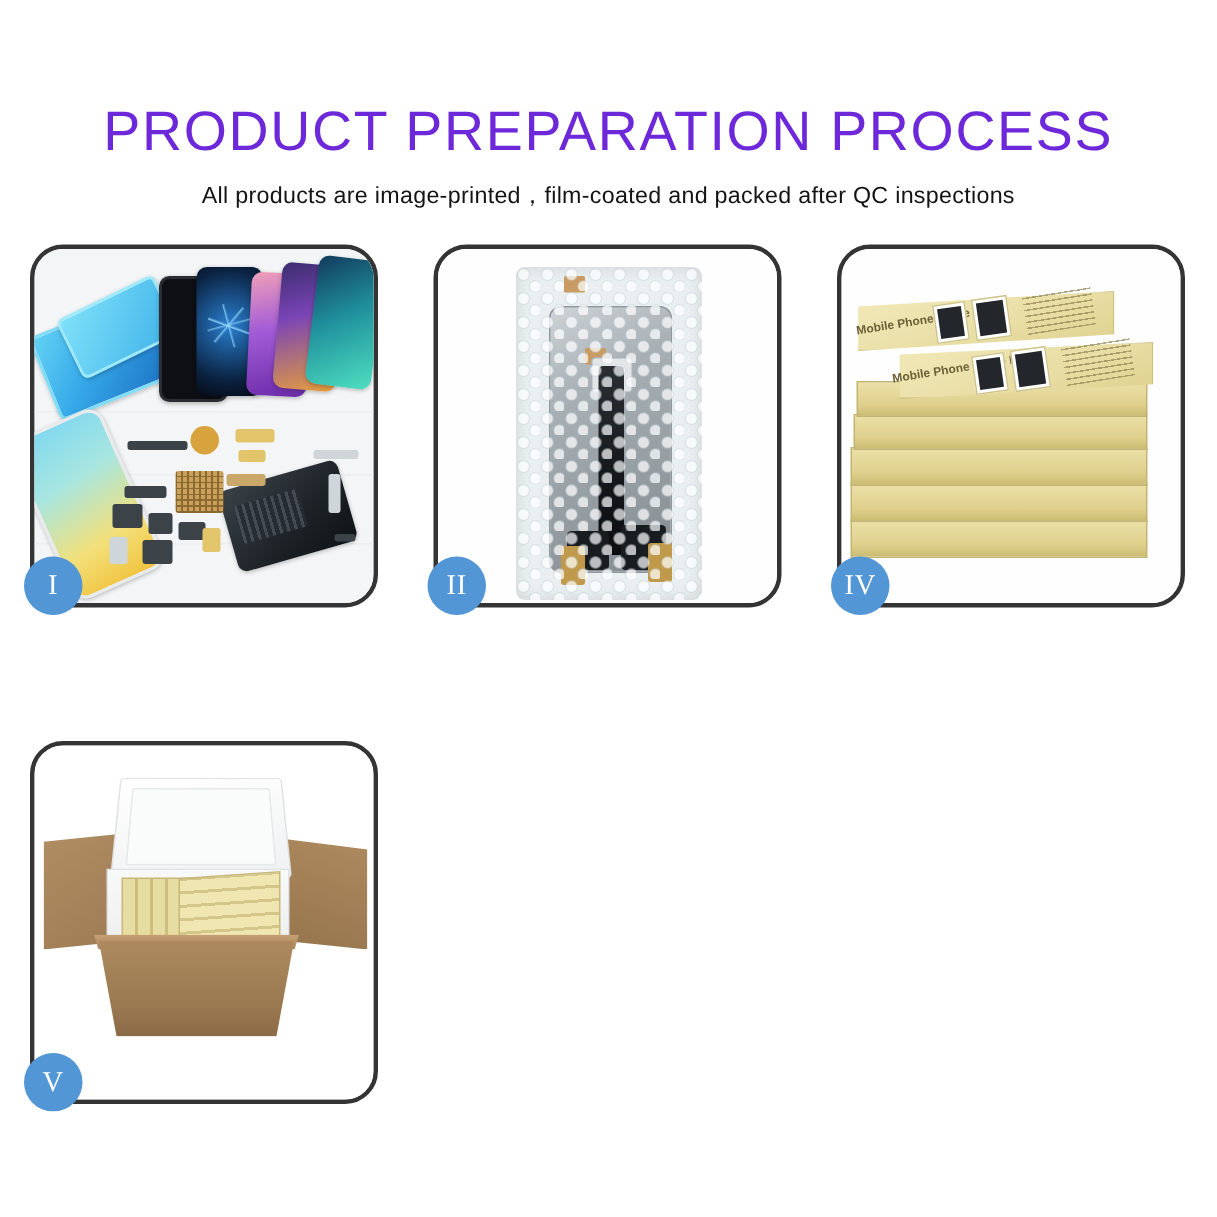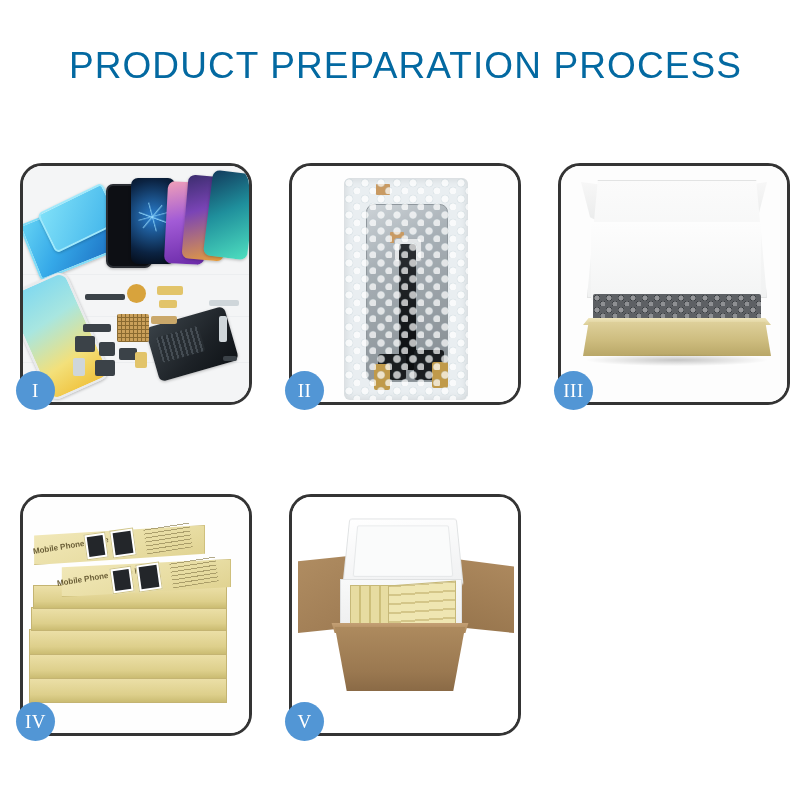--- a/index.html
+++ b/index.html
@@ -18,25 +18,25 @@
   
   .header {
     position: absolute;
     left: 0;
     top: 0;
     width: 811px;
     text-align: center;
   }
   .page-title {
     margin: 0;
-    padding-top: 47px;
+    padding-top: 69px;
     font-size: 37px;
     font-weight: 400;
     letter-spacing: 1.1px;
-    color: #0369a1;
+    color: #6d28d9;
     font-family: "Liberation Sans", sans-serif;
     line-height: 1.05;
     white-space: nowrap;
   }
   .page-subtitle {
     margin: 0;
     padding-top: 12px;
     font-size: 15.5px;
     font-weight: 400;
     letter-spacing: 0.2px;
@@ -367,20 +367,21 @@
   .c6-fold {
     position:absolute; left:60px; top:40px; width:2px; height:50px;
     background: rgba(120,95,62,.5); transform: rotate(22deg);
   }
 </style>
 </head>
 <body>
 
 <div class="header">
   <h1 class="page-title">PRODUCT PREPARATION PROCESS</h1>
+  <p class="page-subtitle">All products are image-printed，film-coated and packed after QC inspections</p>
 </div>
 
 <div class="panel-grid">
 
   <div class="panel">
     <div class="panel-photo">
       <div class="collage">
         <div class="strip" style="top:108px"></div>
         <div class="strip" style="top:150px"></div>
         <div class="strip" style="top:196px"></div>
@@ -429,35 +430,20 @@
           <div class="connblob" style="left:70px;top:172px;width:30px;height:30px"></div>
           <div class="goldtab" style="left:30px;top:186px"></div>
           <div class="goldtab" style="left:88px;top:184px"></div>
           <div class="bubbles"></div>
         </div>
       </div>
     </div>
     <div class="badge">II</div>
   </div>
 
-  <div class="panel">
-    <div class="panel-photo">
-      <div class="boxscene">
-        <div class="lid-flapL"></div>
-        <div class="lid-flapR"></div>
-        <div class="lid-back"></div>
-        <div class="foam"></div>
-        <div class="bubbleTray"></div>
-        <div class="boxbase-edge"></div>
-        <div class="boxbase"></div>
-        <div class="shadow-el"></div>
-      </div>
-    </div>
-    <div class="badge">III</div>
-  </div>
 
   <div class="panel">
     <div class="panel-photo">
       <div class="stack">
 
         <div class="ybox" style="left:6px;top:180px;width:196px;height:24px"></div>
         <div class="ybox" style="left:6px;top:156px;width:196px;height:24px"></div>
         <div class="ybox" style="left:6px;top:132px;width:196px;height:24px"></div>
         <div class="ybox" style="left:8px;top:110px;width:194px;height:22px"></div>
         <div class="ybox" style="left:10px;top:88px;width:192px;height:22px"></div>

